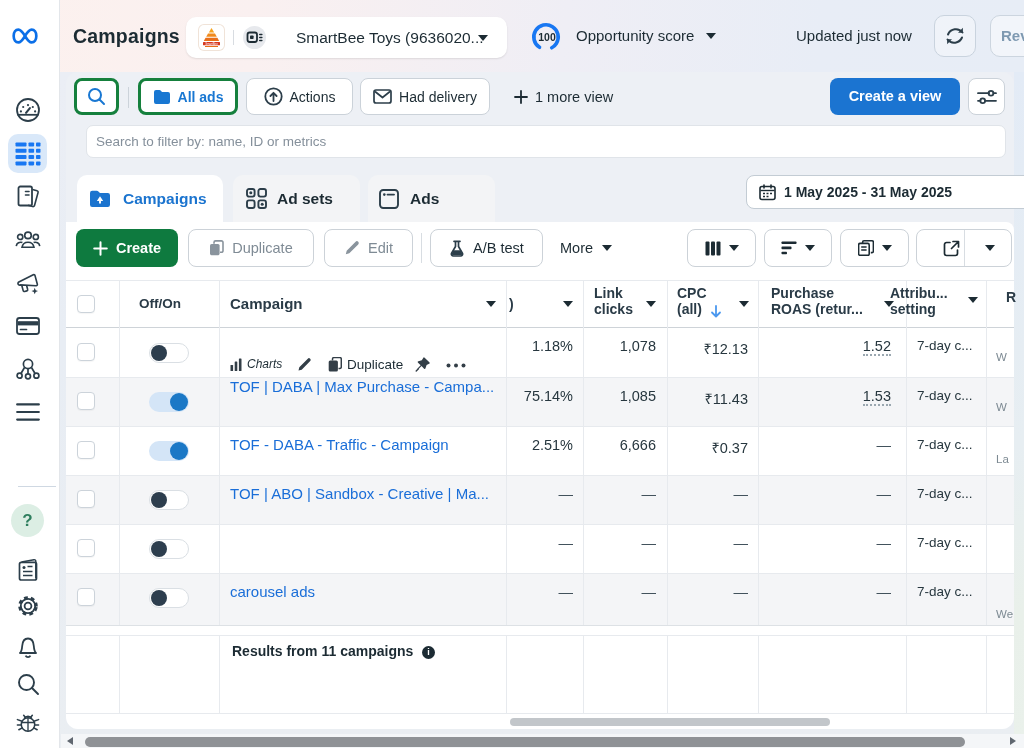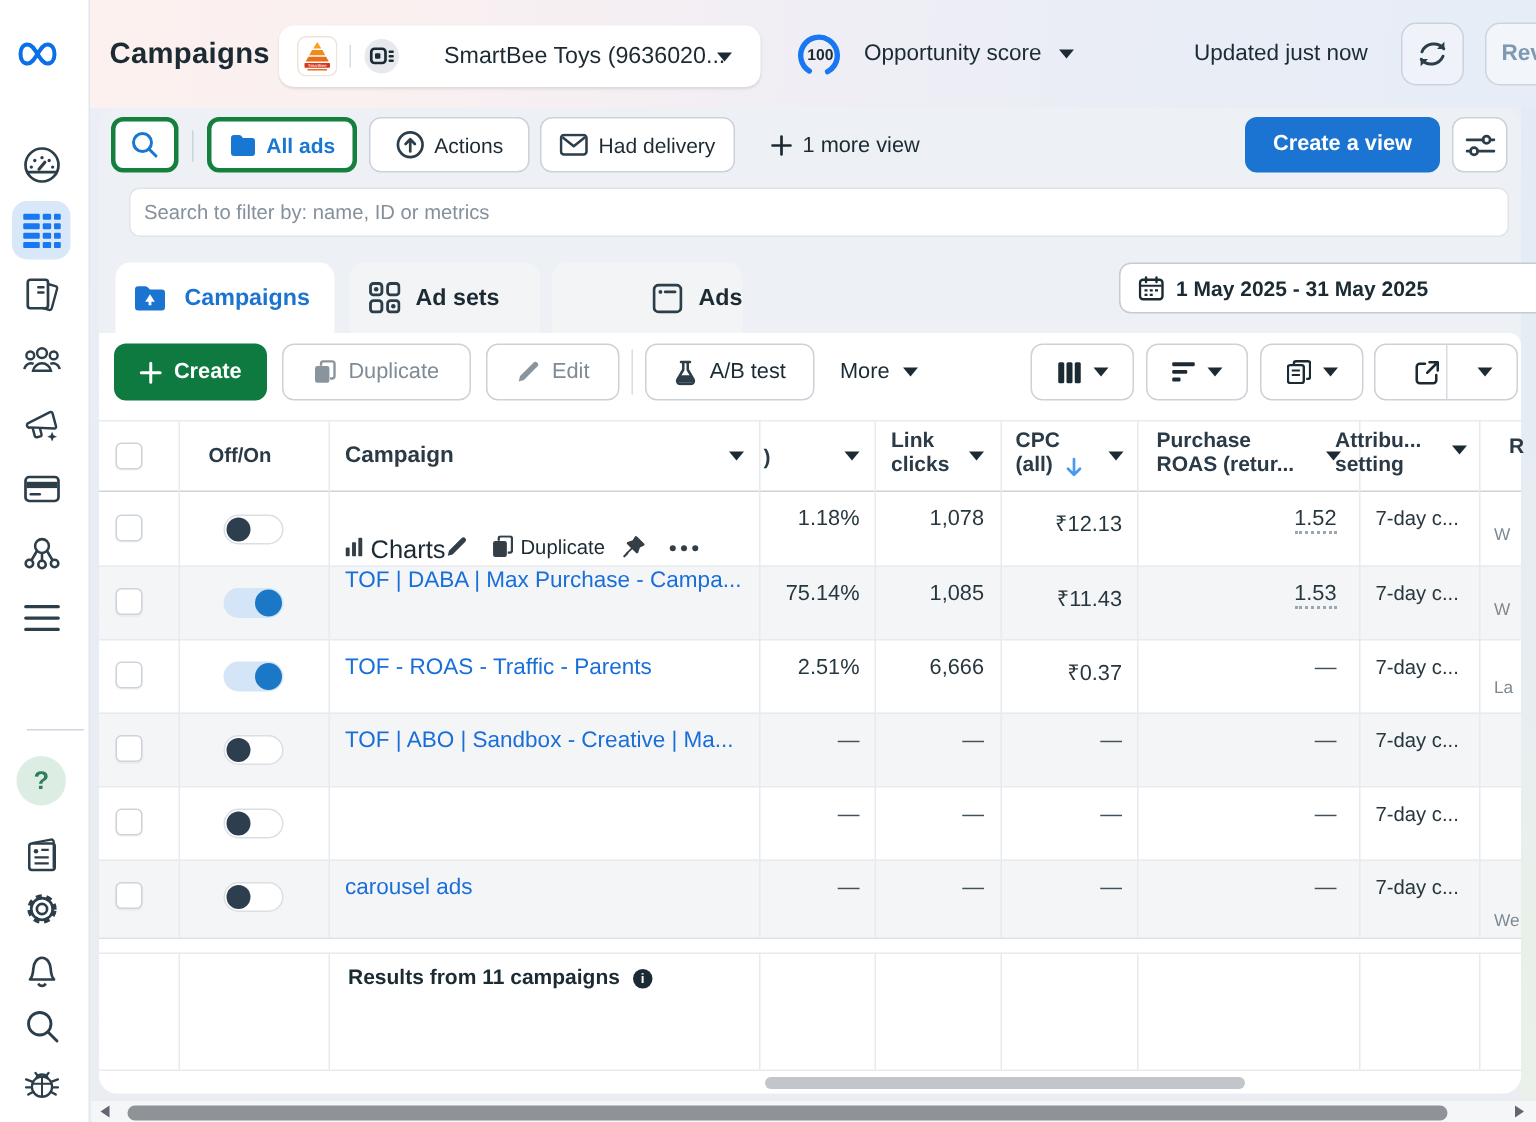--- a/index.html
+++ b/index.html
@@ -42,21 +42,21 @@
 #fhad{left:294px;width:130px;}
 #fmore{position:absolute;left:448px;top:6px;height:37px;display:flex;align-items:center;gap:7px;font-size:14.5px;color:#1c2b33;font-weight:400;}
 #fcreateview{position:absolute;left:764px;top:6px;width:130px;height:37px;background:#1b74d1;color:#fff;border-radius:8px;font-size:14.5px;font-weight:700;text-align:center;line-height:37px;}
 #fslider{left:902px;width:37px;}
 
 #searchinput{position:absolute;left:20px;top:53px;width:920px;height:33px;background:#fff;border:1px solid #e0e4e9;border-radius:7px;font-size:13.5px;color:#85909b;line-height:31px;padding-left:9px;}
 
 .tab{position:absolute;top:103px;height:47px;border-radius:10px 10px 0 0;display:flex;align-items:center;font-size:15.5px;font-weight:700;justify-content:flex-start;}
 #tabcamp{left:11px;width:146px;background:#fff;color:#1b74cf;padding-left:12px;gap:11px;}
 #tabadsets{left:167px;width:127px;background:#f3f4f6;color:#1c2b33;padding-left:13px;gap:10px;}
-#tabads{left:302px;width:127px;background:#f3f4f6;color:#1c2b33;padding-left:11px;gap:11px;justify-content:flex-end;}
+#tabads{left:302px;width:127px;background:#f3f4f6;color:#1c2b33;padding-left:11px;gap:11px;}
 #datebtn{position:absolute;left:680px;top:103px;width:303px;height:34px;background:#fff;border:1px solid #c3ccd4;border-radius:8px;display:flex;align-items:center;gap:8px;padding-left:12px;font-size:14px;font-weight:700;color:#1c2b33;}
 
 #content{position:absolute;left:0;top:150px;width:948px;height:507px;background:#fff;border-radius:0 8px 12px 12px;}
 
 .tbtn{position:absolute;top:7px;height:38px;border-radius:8px;background:#fff;border:1px solid #ccd2d8;display:flex;align-items:center;justify-content:center;gap:8px;font-size:14.5px;}
 #btncreate{position:absolute;left:10px;top:7px;width:102px;height:38px;background:#0e7a3f;border-radius:8px;color:#fff;font-size:14.5px;font-weight:700;display:flex;align-items:center;justify-content:center;gap:8px;}
 #btndup{left:122px;width:126px;color:#7f8b95;}
 #btnedit{left:258px;width:89px;color:#7f8b95;}
 #tbdiv1{position:absolute;left:355px;top:11px;width:1px;height:30px;background:#d8dde2;}
 #btnab{left:364px;width:113px;color:#1c2b33;}
@@ -476,21 +476,21 @@
       <div class="cell" style="left:851px;top:58px;font-size:13.5px;">7-day c...</div>
       <div class="smallgrey" style="left:930px;top:71px;">W</div>
       <div id="hoverrow">
         <svg width="13" height="13" viewBox="0 0 13 13" style="position:absolute;left:0;top:1px;">
             <g fill="#333e47">
               <rect x="0.5" y="7" width="2.6" height="6" rx="0.6"></rect>
               <rect x="4.7" y="3.5" width="2.6" height="9.5" rx="0.6"></rect>
               <rect x="8.9" y="0.5" width="2.6" height="12.5" rx="0.6"></rect>
             </g>
           </svg>
-        <span style="position:absolute;left:17px;top:0;font-size:17px;color:#1c2b33;">Charts</span>
+        <span style="position:absolute;left:17px;top:0;font-size:12px;color:#1c2b33;font-style:italic;">Charts</span>
         <svg width="15" height="15" viewBox="0 0 15 15" style="position:absolute;left:67px;top:0px;">
             <path d="M1.5 13.5 L2.3 10.2 L10.8 1.7 a1.6 1.6 0 0 1 2.3 0 l0.1 0.1 a1.6 1.6 0 0 1 0 2.3 L4.7 12.7 Z" fill="#333e47"></path>
           </svg>
         <svg width="14" height="15" viewBox="0 0 14 15" style="position:absolute;left:98px;top:0px;">
             <path d="M4.5 3.5 V2 a1.4 1.4 0 0 1 1.4-1.4 h6 A1.4 1.4 0 0 1 13.3 2 v8 a1.4 1.4 0 0 1 -1.4 1.4 h-1.4" fill="none" stroke="#333e47" stroke-width="1.5"></path>
             <rect x="0.7" y="3.6" width="9.2" height="10.8" rx="1.5" fill="#333e47"></rect>
           </svg>
         <span style="position:absolute;left:117px;top:0;font-size:13.5px;color:#1c2b33;">Duplicate</span>
         <svg width="16" height="16" viewBox="0 0 16 16" style="position:absolute;left:184px;top:0px;">
             <path d="M9.2 0.9 a0.9 0.9 0 0 1 1.45-0.25 l4.7 4.7 a0.9 0.9 0 0 1 -0.25 1.45 l-2.5 1.15 -1.1 3.4 a0.85 0.85 0 0 1 -1.4 0.35 L7.5 9.1 4.6 12 a0.6 0.6 0 0 1 -0.85-0.85 L6.65 8.25 4.05 5.65 a0.85 0.85 0 0 1 0.35-1.4 l3.4-1.1 Z" fill="#333e47"></path>
@@ -510,21 +510,21 @@
       <div class="cell link" style="left:164px;top:98px;">TOF | DABA | Max Purchase - Campa...</div>
       <div class="cell rightv" style="left:380px;top:108px;width:127px;">75.14%</div>
       <div class="cell rightv" style="left:460px;top:108px;width:130px;">1,085</div>
       <div class="cell rightv" style="left:552px;top:108px;width:130px;">₹11.43</div>
       <div class="cell rightv" style="left:695px;top:108px;width:130px;"><span class="dotted">1.53</span></div>
       <div class="cell" style="left:851px;top:108px;font-size:13.5px;">7-day c...</div>
       <div class="smallgrey" style="left:930px;top:121px;">W</div>
 
       <div class="ckb" style="top:161px;"></div>
       <div class="toggle on" style="top:160.5px;"></div>
-      <div class="cell link" style="left:164px;top:156px;">TOF - ROAS - Traffic - Parents</div>
+      <div class="cell link" style="left:164px;top:156px;">TOF - DABA - Traffic - Campaign</div>
       <div class="cell rightv" style="left:380px;top:157px;width:127px;">2.51%</div>
       <div class="cell rightv" style="left:460px;top:157px;width:130px;">6,666</div>
       <div class="cell rightv" style="left:552px;top:157px;width:130px;">₹0.37</div>
       <div class="cell rightv dash" style="left:695px;top:157px;width:130px;">—</div>
       <div class="cell" style="left:851px;top:157px;font-size:13.5px;">7-day c...</div>
       <div class="smallgrey" style="left:930px;top:173px;">La</div>
 
       <div class="ckb" style="top:210px;"></div>
       <div class="toggle off" style="top:209.5px;"></div>
       <div class="cell link" style="left:164px;top:205px;">TOF | ABO | Sandbox - Creative | Ma...</div>

